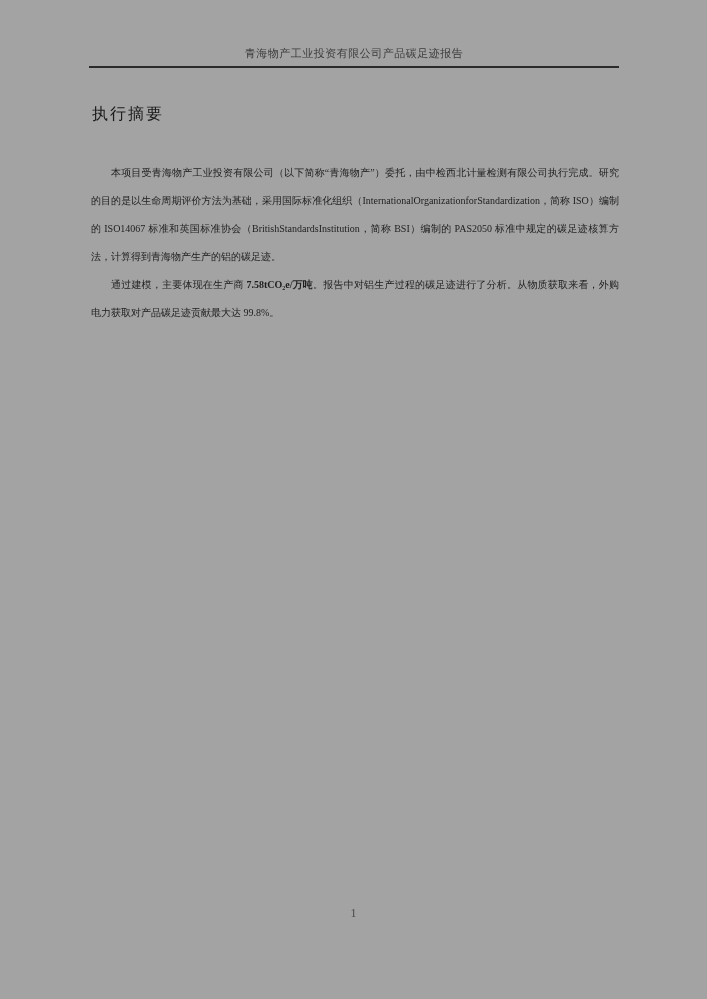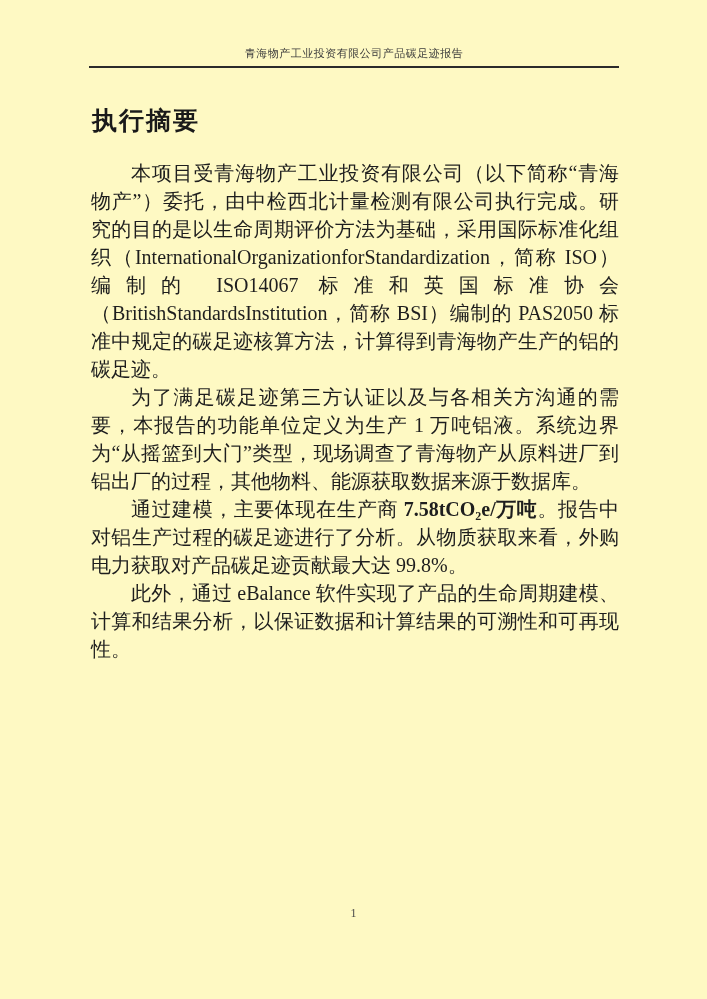--- a/index.html
+++ b/index.html
@@ -2,21 +2,21 @@
 <html><head>
 <meta charset="utf-8">
 <style>
   * { margin:0; padding:0; box-sizing:border-box; }
   html,body { background:#e8e8e8; }
   .page {
     position:relative;
     width:707px;
     height:999px;
     margin:0 auto;
-    background:#fef9c3;
+    background:#a3a3a3;
     font-family:"Liberation Serif","DejaVu Serif",serif;
     overflow:hidden;
   }
   .header {
     position:absolute;
     top:46px;
     left:89px;
     width:530px;
     text-align:center;
     font-size:11px;
@@ -28,31 +28,31 @@
     top:66px;
     left:89px;
     width:530px;
     border-bottom:2px solid #2b2b2b;
   }
   .title {
     position:absolute;
     top:104px;
     left:92px;
     font-family:"Liberation Sans","DejaVu Sans",sans-serif;
-    font-size:25px;
-    font-weight:bold;
+    font-size:16px;
+    font-weight:normal;
     color:#1a1a1a;
     letter-spacing:2px;
   }
   .body {
     position:absolute;
     top:159px;
     left:91px;
     width:528px;
-    font-size:20px;
+    font-size:10px;
     line-height:28px;
     color:#1e1e1e;
     text-align:justify;
   }
   .body p { margin:0; text-indent:2em; }
   .bold { font-weight:bold; }
   .footer {
     position:absolute;
     top:906px;
     left:0;
@@ -69,22 +69,20 @@
 
   <div class="header">
     <span>青海物产工业投资有限公司产品碳足迹报告</span>
   </div>
   <div class="header-rule"></div>
 
   <h1 class="title">执行摘要</h1>
 
   <div class="body">
     <p><span>本项目受青海物产工业投资有限公司（以下简称“青海物产”）委托，由中检西北计量检测有限公司执行完成。研究的目的是以生命周期评价方法为基础，采用国际标准化组织（InternationalOrganizationforStandardization，简称 ISO）编制的 ISO14067 标准和英国标准协会（BritishStandardsInstitution，简称 BSI）编制的 PAS2050 标准中规定的碳足迹核算方法，计算得到青海物产生产的铝的碳足迹。</span></p>
-    <p><span>为了满足碳足迹第三方认证以及与各相关方沟通的需要，本报告的功能单位定义为生产 1 万吨铝液。系统边界为“从摇篮到大门”类型，现场调查了青海物产从原料进厂到铝出厂的过程，其他物料、能源获取数据来源于数据库。</span></p>
     <p><span>通过建模，主要体现在生产商 </span><span class="bold">7.58tCO₂e/万吨</span><span>。报告中对铝生产过程的碳足迹进行了分析。从物质获取来看，外购电力获取对产品碳足迹贡献最大达 99.8%。</span></p>
-    <p><span>此外，通过 eBalance 软件实现了产品的生命周期建模、计算和结果分析，以保证数据和计算结果的可溯性和可再现性。</span></p>
   </div>
 
   <div class="footer">
     <span>1</span>
   </div>
 
 </div>
 
 </body></html>

